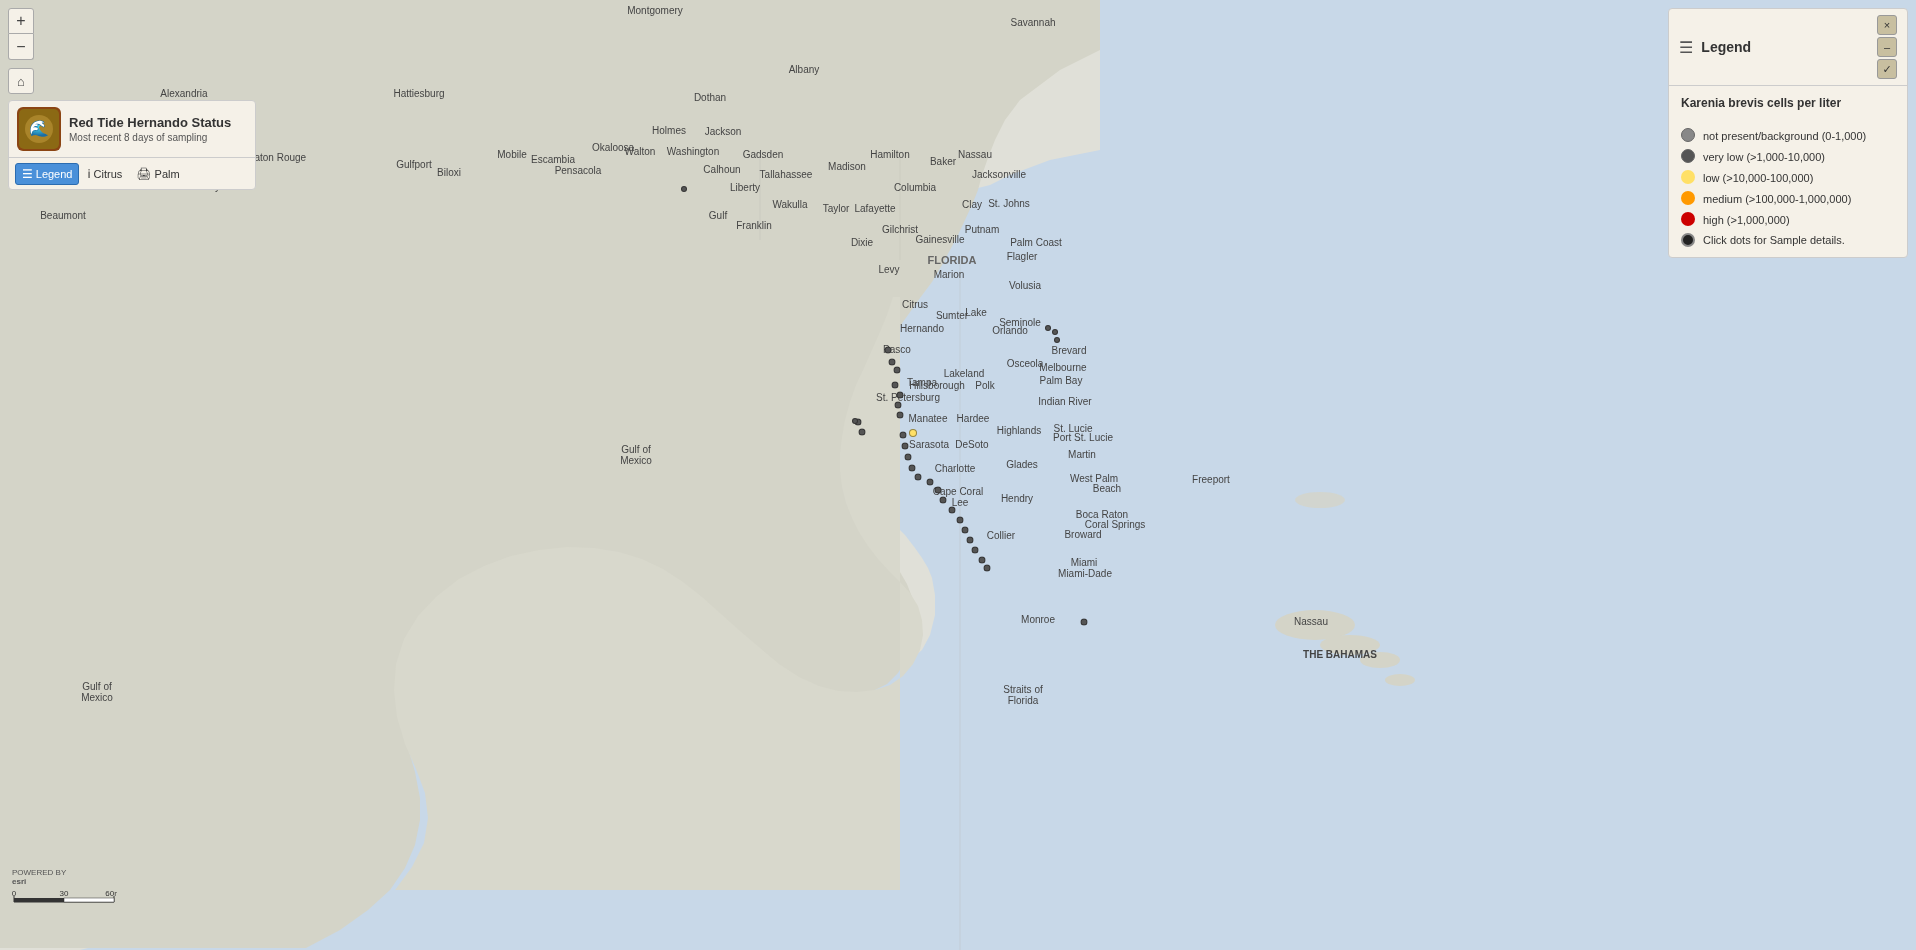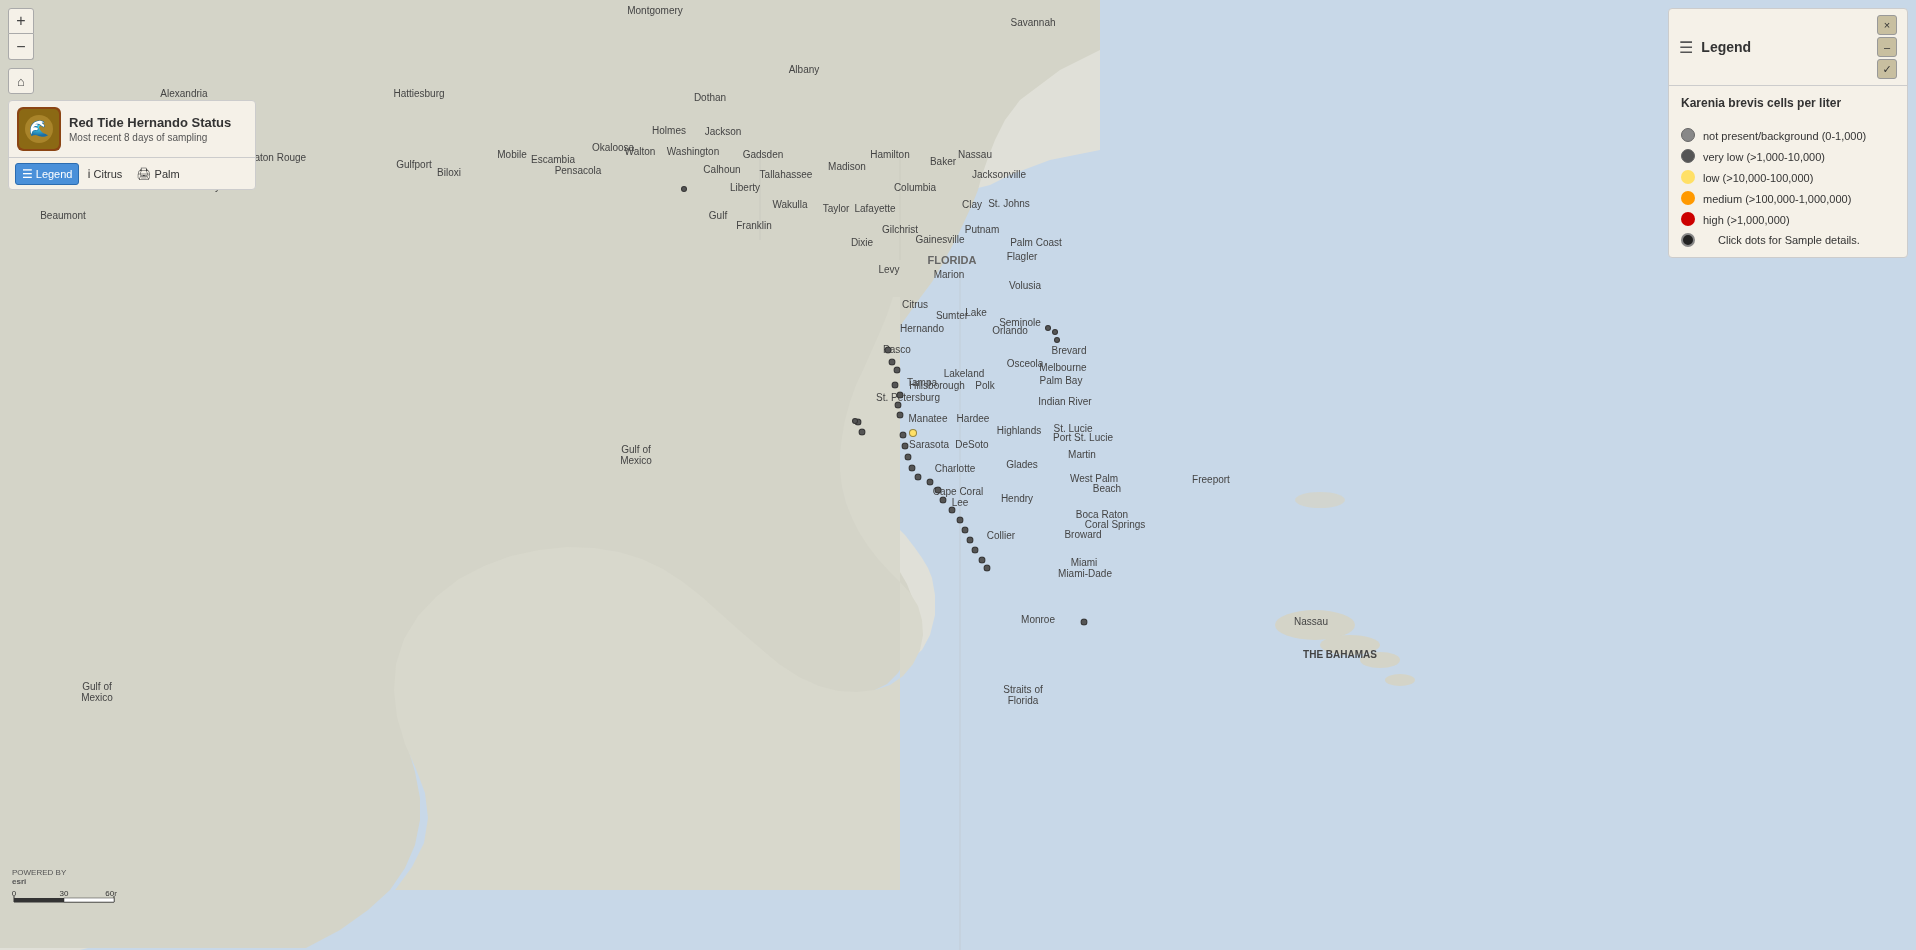--- a/index.html
+++ b/index.html
@@ -181,21 +181,21 @@
       font-size: 11px;
       color: #333;
     }
 
     .legend-note {
       font-size: 11px;
       color: #333;
       margin-top: 4px;
       display: flex;
       align-items: center;
-      gap: 23px;
+      gap: 8px;
     }
 
     
     #scale-bar {
       position: absolute;
       bottom: 40px;
       left: 12px;
       z-index: 10;
     }
 

